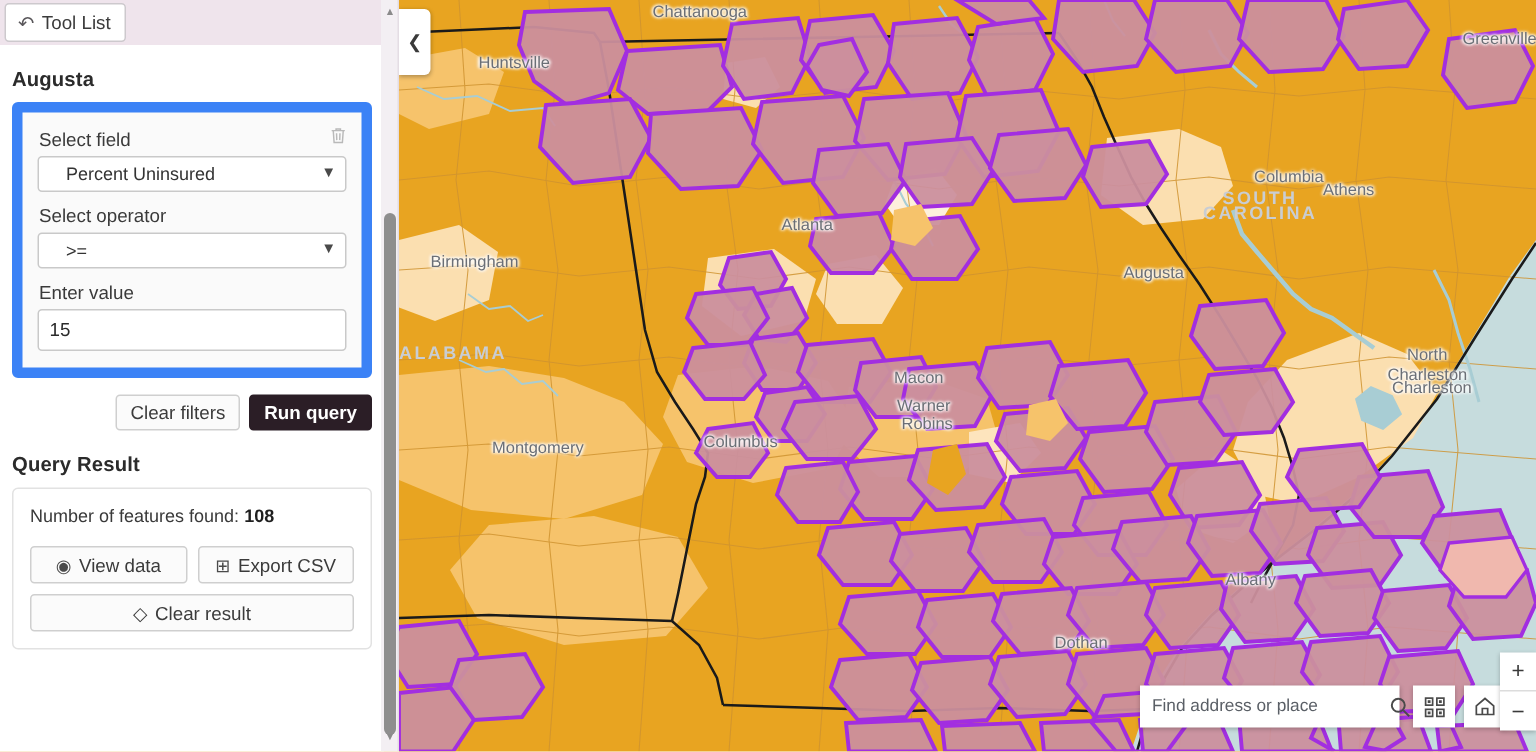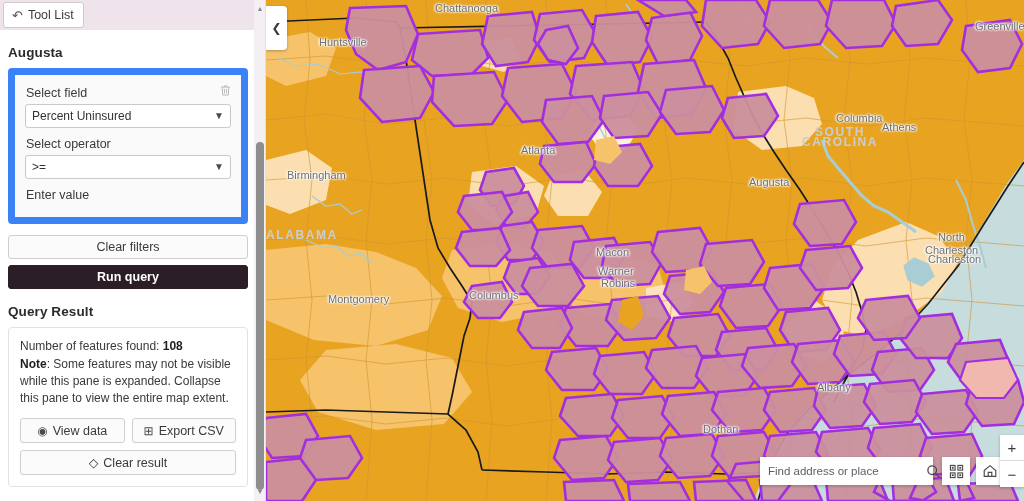--- a/index.html
+++ b/index.html
@@ -73,21 +73,21 @@
     display: block;
   }
   .fake-select {
     position: relative;
     width: 100%;
     height: 24px;
     background: #ffffff;
     border: 1px solid #c9c9c9;
     border-radius: 3px;
     display: flex; align-items: center;
-    padding: 0 20px 0 6px;
+    padding: 0 20px 0 18px;
     font-size: 12px;
     color: #333;
     cursor: pointer;
     margin-bottom: 9px;
   }
   .fake-select .caret {
     position: absolute; right: 6px; top: 50%;
     transform: translateY(-55%);
     font-size: 10px; color: #4a4a4a;
   }
@@ -111,23 +111,22 @@
     background: #fbfbfb;
     border: 1px solid #cfcfcf;
     border-radius: 3px;
     font-size: 12.5px;
     color: #3b3b3b;
     display: flex; align-items: center; justify-content: center;
     cursor: pointer;
   }
 
   .btn-row {
-    display: flex; justify-content: flex-start; gap: 6px;
+    display: flex; justify-content: flex-end; gap: 6px;
     margin-top: 11px;
-    flex-direction: column;
   }
   .btn {
     height: 24px;
     padding: 0 9px;
     border-radius: 3px;
     font-size: 12.5px;
     display: flex; align-items: center; justify-content: center;
     cursor: pointer;
     white-space: nowrap;
   }
@@ -597,36 +596,36 @@
           <span class="caret">▼</span>
         </div>
 
         <label class="field-label">Select operator</label>
         <div class="fake-select">
           <span>&gt;=</span>
           <span class="caret">▼</span>
         </div>
 
         <label class="field-label">Enter value</label>
+        <div class="fake-input">
+          <span>15</span>
+        </div>
       </div>
 
 
       <div class="btn-row">
         <div class="btn btn-light">Clear filters</div>
         <div class="btn btn-dark">Run query</div>
       </div>
 
       <div class="section-title">Query Result</div>
 
       <div class="result-card">
         <div class="result-line">
           <span>Number of features found: </span><b>108</b>
-        </div>
-        <div class="result-line result-note">
-          <b>Note</b><span>: Some features may not be visible while this pane is expanded. Collapse this pane to view the entire map extent.</span>
         </div>
 
         <div class="result-btn-row">
           <div class="result-btn">
             <span class="glyph">◉</span>
             <span>View data</span>
           </div>
           <div class="result-btn">
             <span class="glyph">⊞</span>
             <span>Export CSV</span>

